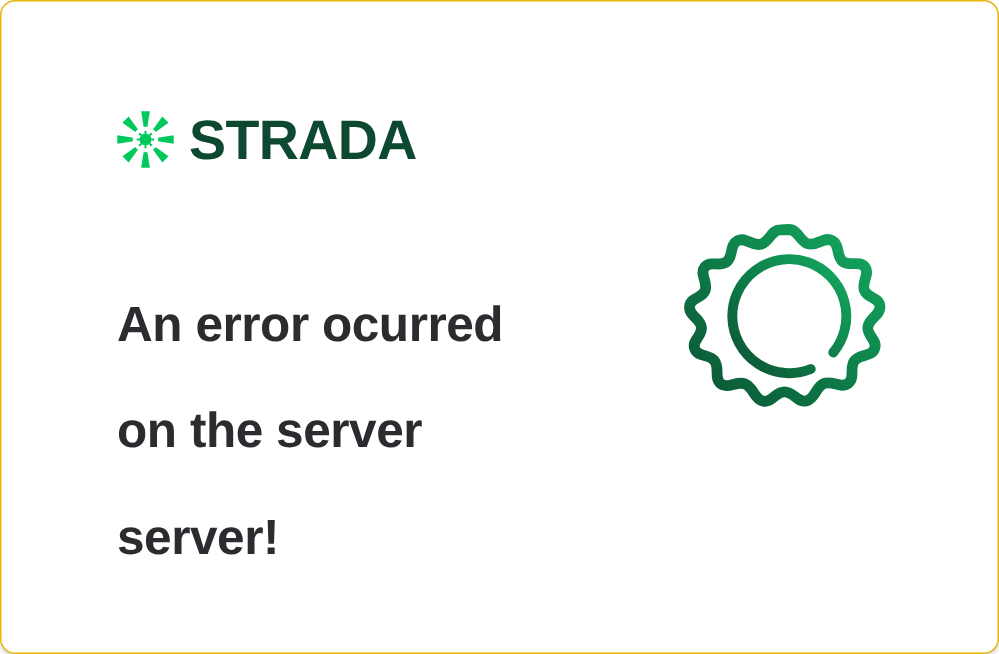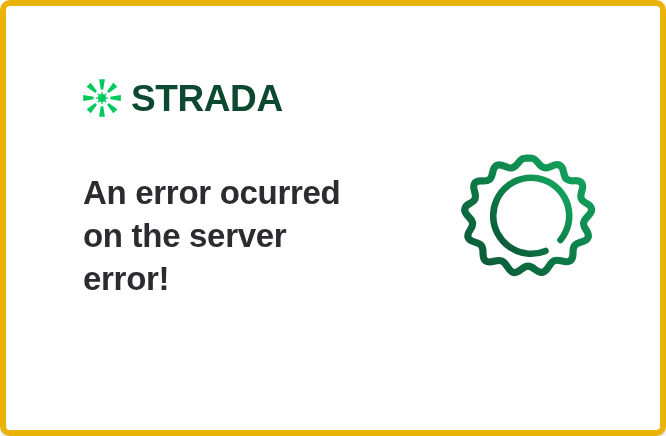--- a/index.html
+++ b/index.html
@@ -13,21 +13,21 @@
     font-family: "Liberation Sans", sans-serif;
     -webkit-font-smoothing: antialiased;
   }
 
   .error-card {
     position: relative;
     box-sizing: border-box;
     width: 666px;
     height: 436px;
     background: #ffffff;
-    border: 6px solid #eab308;
+    border: 1px solid #eab308;
     border-radius: 10px;
     box-shadow: 0 2px 3px rgba(60, 64, 80, 0.20);
     overflow: hidden;
   }
 
   
   .brand {
     position: absolute;
     left: 76px;
     top: 72px;
@@ -56,21 +56,21 @@
     position: absolute;
     left: 77px;
     top: 165px;
     width: 300px;
     font-size: 33px;
     line-height: 43px;
     font-weight: bold;
     letter-spacing: -0.3px;
     color: #2b2b30;
   }
-  .message-line { display: block; white-space: nowrap; }
+  .message-line { display: block; white-space: nowrap; margin-top: 28px; }
 
   
   .gear-wrap {
     position: absolute;
     left: 450px;
     top: 142px;
     width: 150px;
     height: 152px;
   }
   .gear-svg { display: block; width: 150px; height: 152px; }
@@ -106,21 +106,21 @@
         </g>
         <circle cx="20" cy="20" r="4.0" fill="#00c95b"></circle>
       </svg>
     </span>
     <span class="brand-word">STRADA</span>
   </div>
 
   <div class="message">
     <span class="message-line">An error ocurred</span>
     <span class="message-line">on the server</span>
-    <span class="message-line">error!</span>
+    <span class="message-line">server!</span>
   </div>
 
   <div class="gear-wrap">
     <svg class="gear-svg" viewBox="0 0 150 152" aria-hidden="true">
       <defs>
         <linearGradient id="gearGrad" x1="0" y1="1" x2="1" y2="0">
           <stop offset="0%" stop-color="#0b5234"></stop>
           <stop offset="45%" stop-color="#0d7a46"></stop>
           <stop offset="100%" stop-color="#15ab62"></stop>
         </linearGradient>

